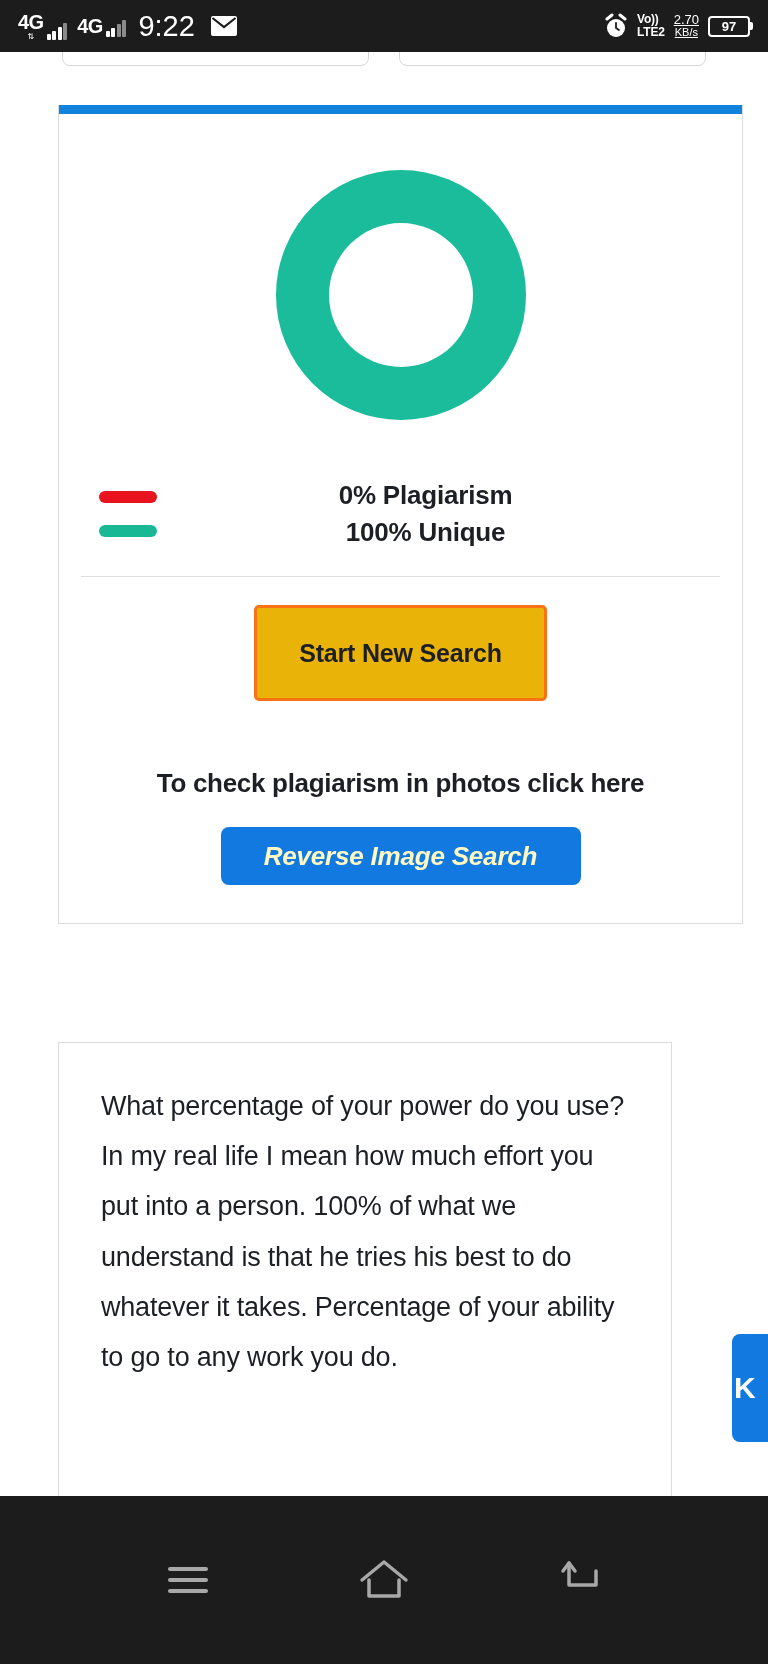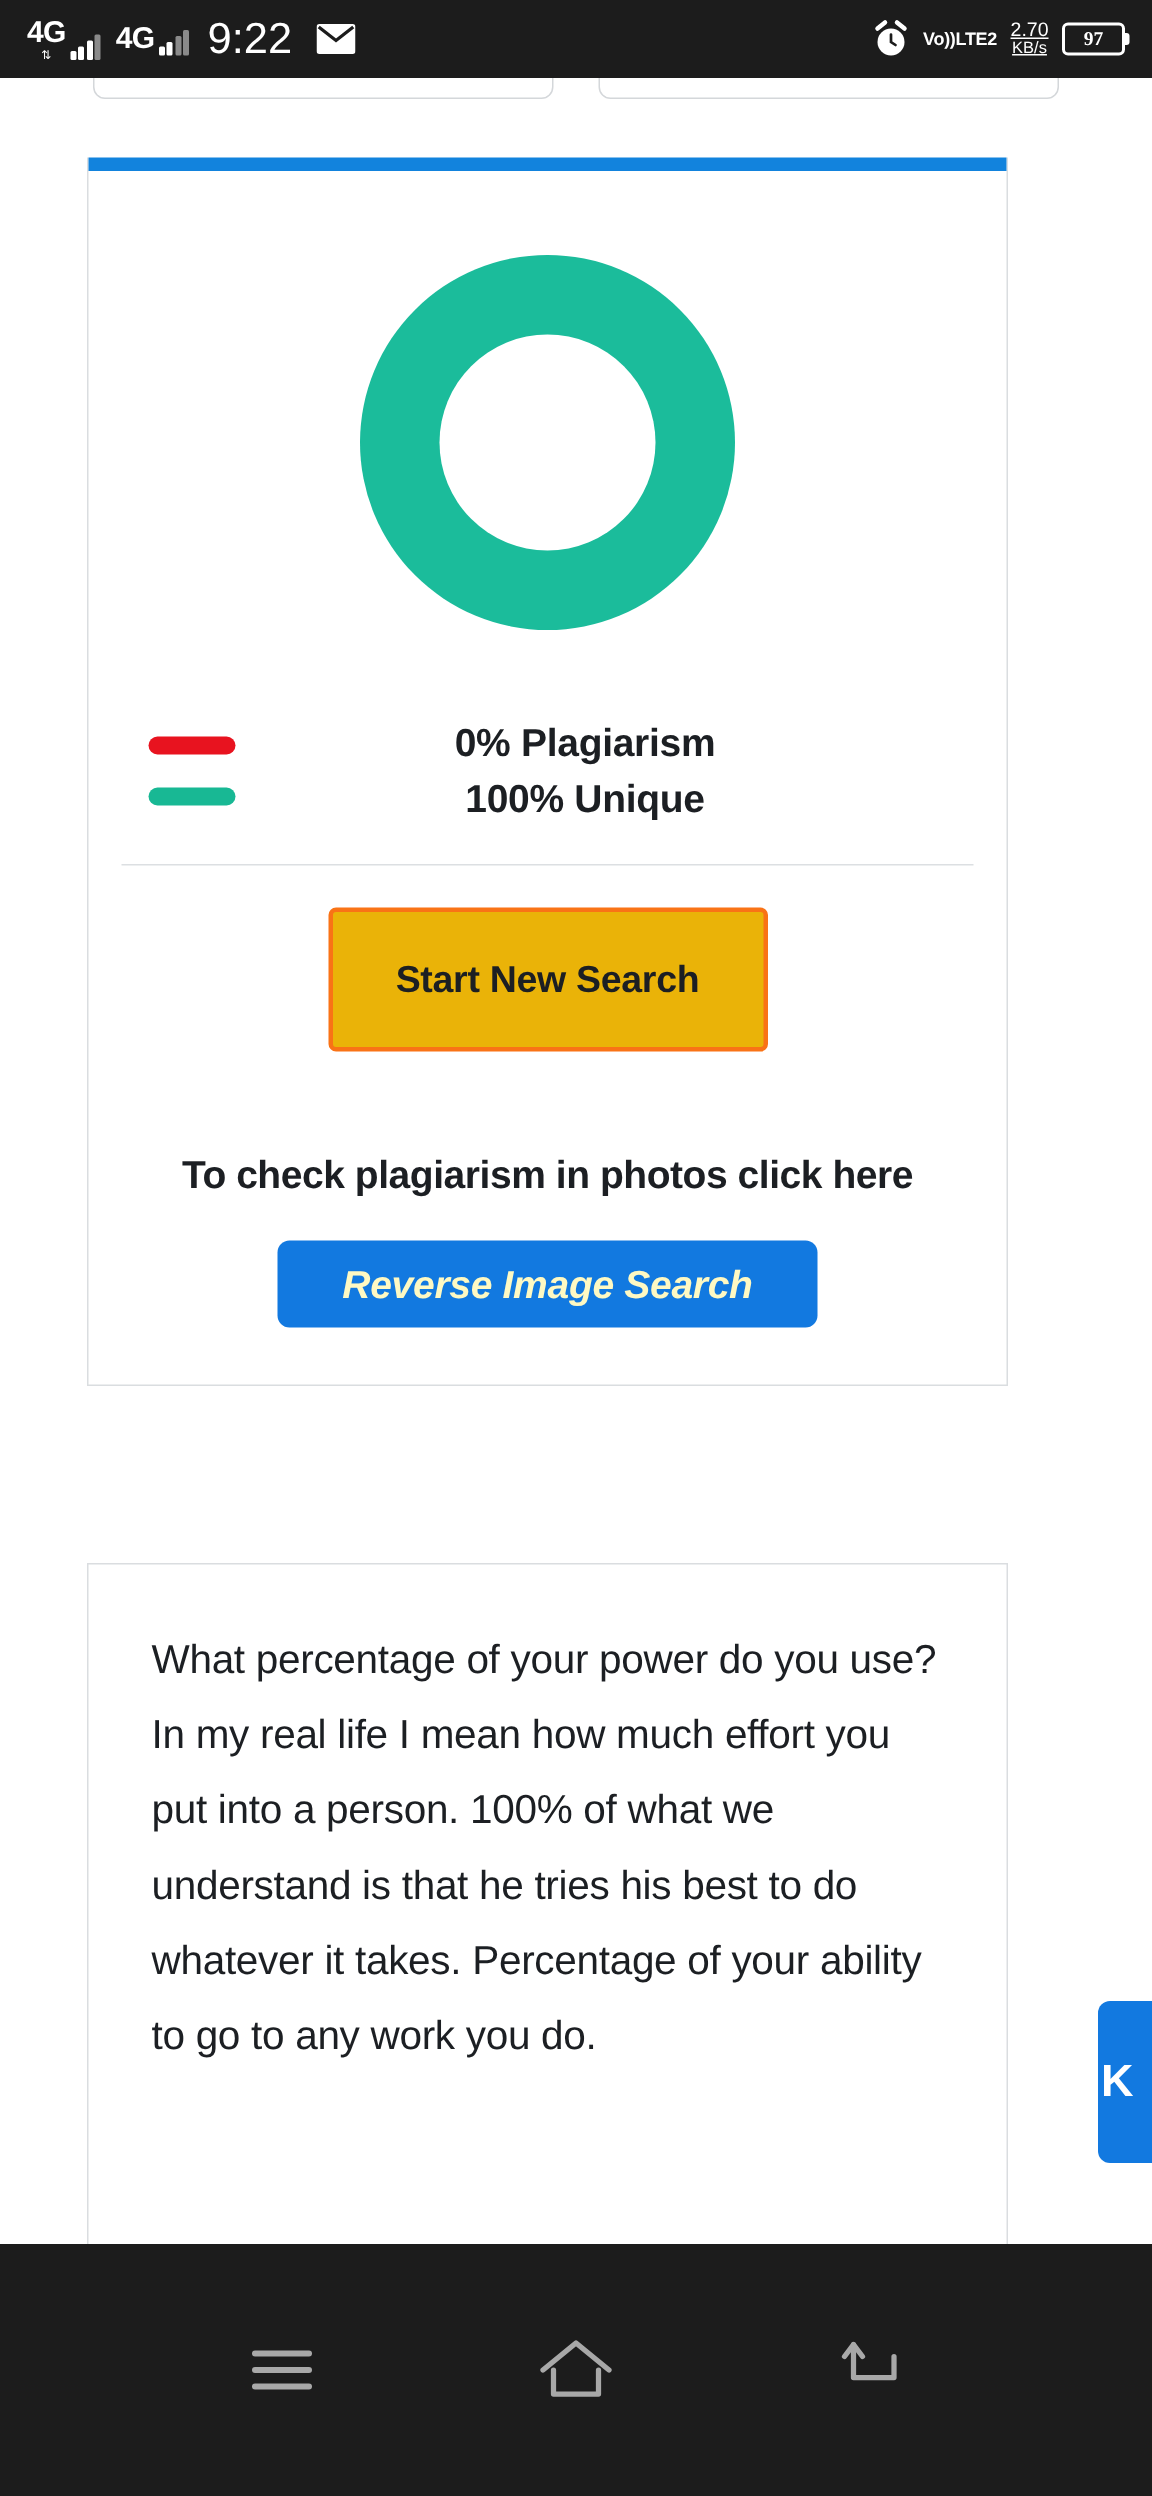--- a/index.html
+++ b/index.html
@@ -57,40 +57,39 @@
     font-size: 29px;
     font-weight: 400;
     line-height: 1;
     letter-spacing: 0px;
     margin-left: 2px;
   }
   .mail-icon { margin-left: 6px; display: flex; align-items: center; }
 
   .alarm-icon { display: flex; align-items: center; }
   .volte {
-    display: flex; flex-direction: row;
+    display: flex; flex-direction: column;
     font-size: 12px; font-weight: bold; line-height: 1.05;
     letter-spacing: -0.2px;
   }
   .netspeed {
     display: flex; flex-direction: column; align-items: center;
     font-size: 13px; line-height: 1.05; font-weight: 400; text-decoration: underline;
   }
   .netspeed .unit { font-size: 11px; }
   .battery {
     border: 2px solid #ffffff;
     border-radius: 4px;
     padding: 1px 5px;
     font-size: 13px;
     font-weight: bold;
     position: relative;
     min-width: 42px;
     text-align: center;
     color: #ffffff;
-    font-family: Liberation Serif, serif;
   }
   .battery::after {
     content: "";
     position: absolute;
     right: -5px; top: 50%;
     transform: translateY(-50%);
     width: 3px; height: 8px;
     background: #ffffff;
     border-radius: 0 2px 2px 0;
   }
@@ -120,21 +119,21 @@
     background: #ffffff;
     border: 1px solid #d4d7da;
     border-radius: 8px;
   }
 
   
   .result-card {
     position: absolute;
     top: 53px;
     left: 58px;
-    width: 614px;
+    width: 685px;
     background: #ffffff;
     border: 1px solid #dadde0;
     border-top: none;
   }
   .card-accent {
     height: 9px;
     background: #1283dd;
     width: 100%;
   }
 

